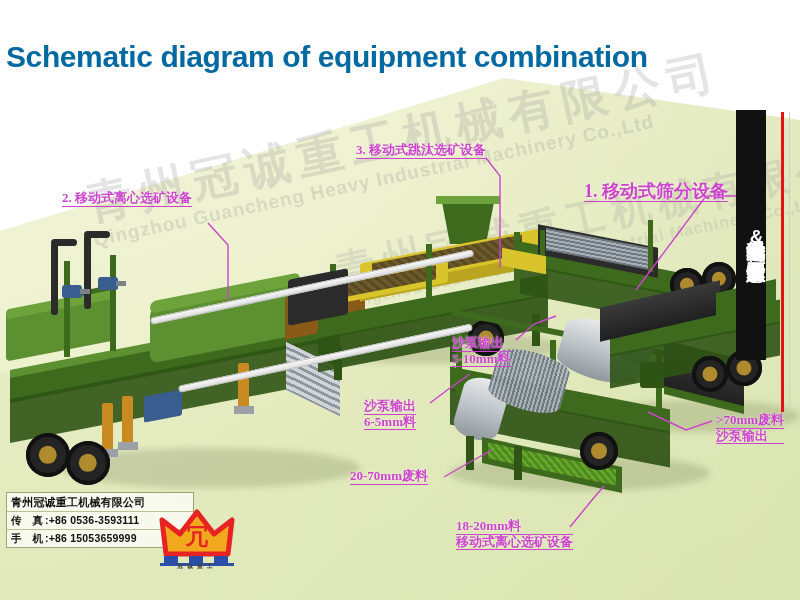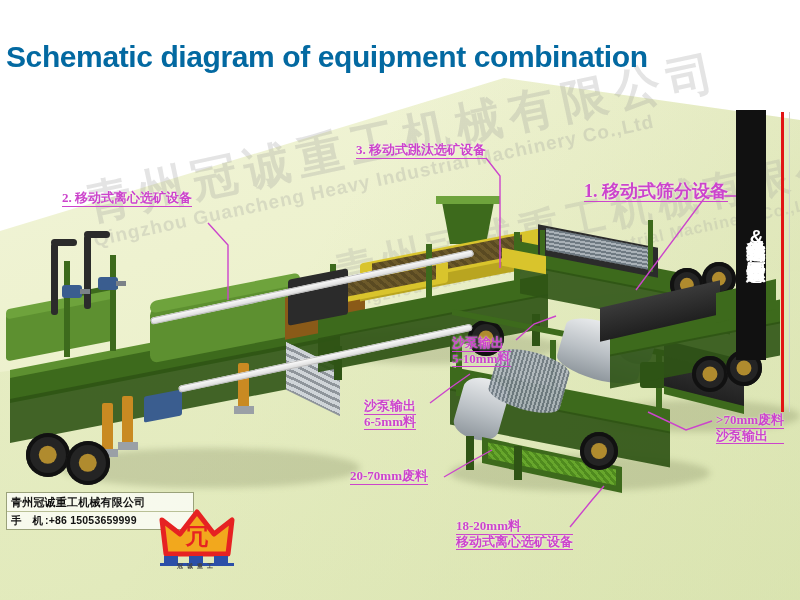--- a/index.html
+++ b/index.html
@@ -343,20 +343,23 @@
 
   <div class="title">Schematic diagram of equipment combination</div>
 
   <div class="vbanner">移动组合式选金&amp;宝石设备示意图</div>
   <div class="vred"></div>
   <div class="vred2"></div>
 
   <div class="card">
     <div class="row big">青州冠诚重工机械有限公司</div>
     <div class="row">
+      <span class="klabel">传　真</span><span>:</span><span>+86 0536-3593111</span>
+    </div>
+    <div class="row">
       <span class="klabel">手　机</span><span>:</span><span>+86 15053659999</span>
     </div>
   </div>
 
   <div class="logo">
     <svg width="78" height="62" viewBox="0 0 78 62">
       <path d="M8 46 L4 12 L22 26 L39 4 L56 26 L74 12 L70 46 Z" fill="#f2a81d" stroke="#e62222" stroke-width="5" stroke-linejoin="round"></path>
       <rect x="6" y="48" width="14" height="9" fill="#2b4fa8"></rect>
       <rect x="31" y="48" width="14" height="9" fill="#2b4fa8"></rect>
       <rect x="56" y="48" width="14" height="9" fill="#2b4fa8"></rect>

